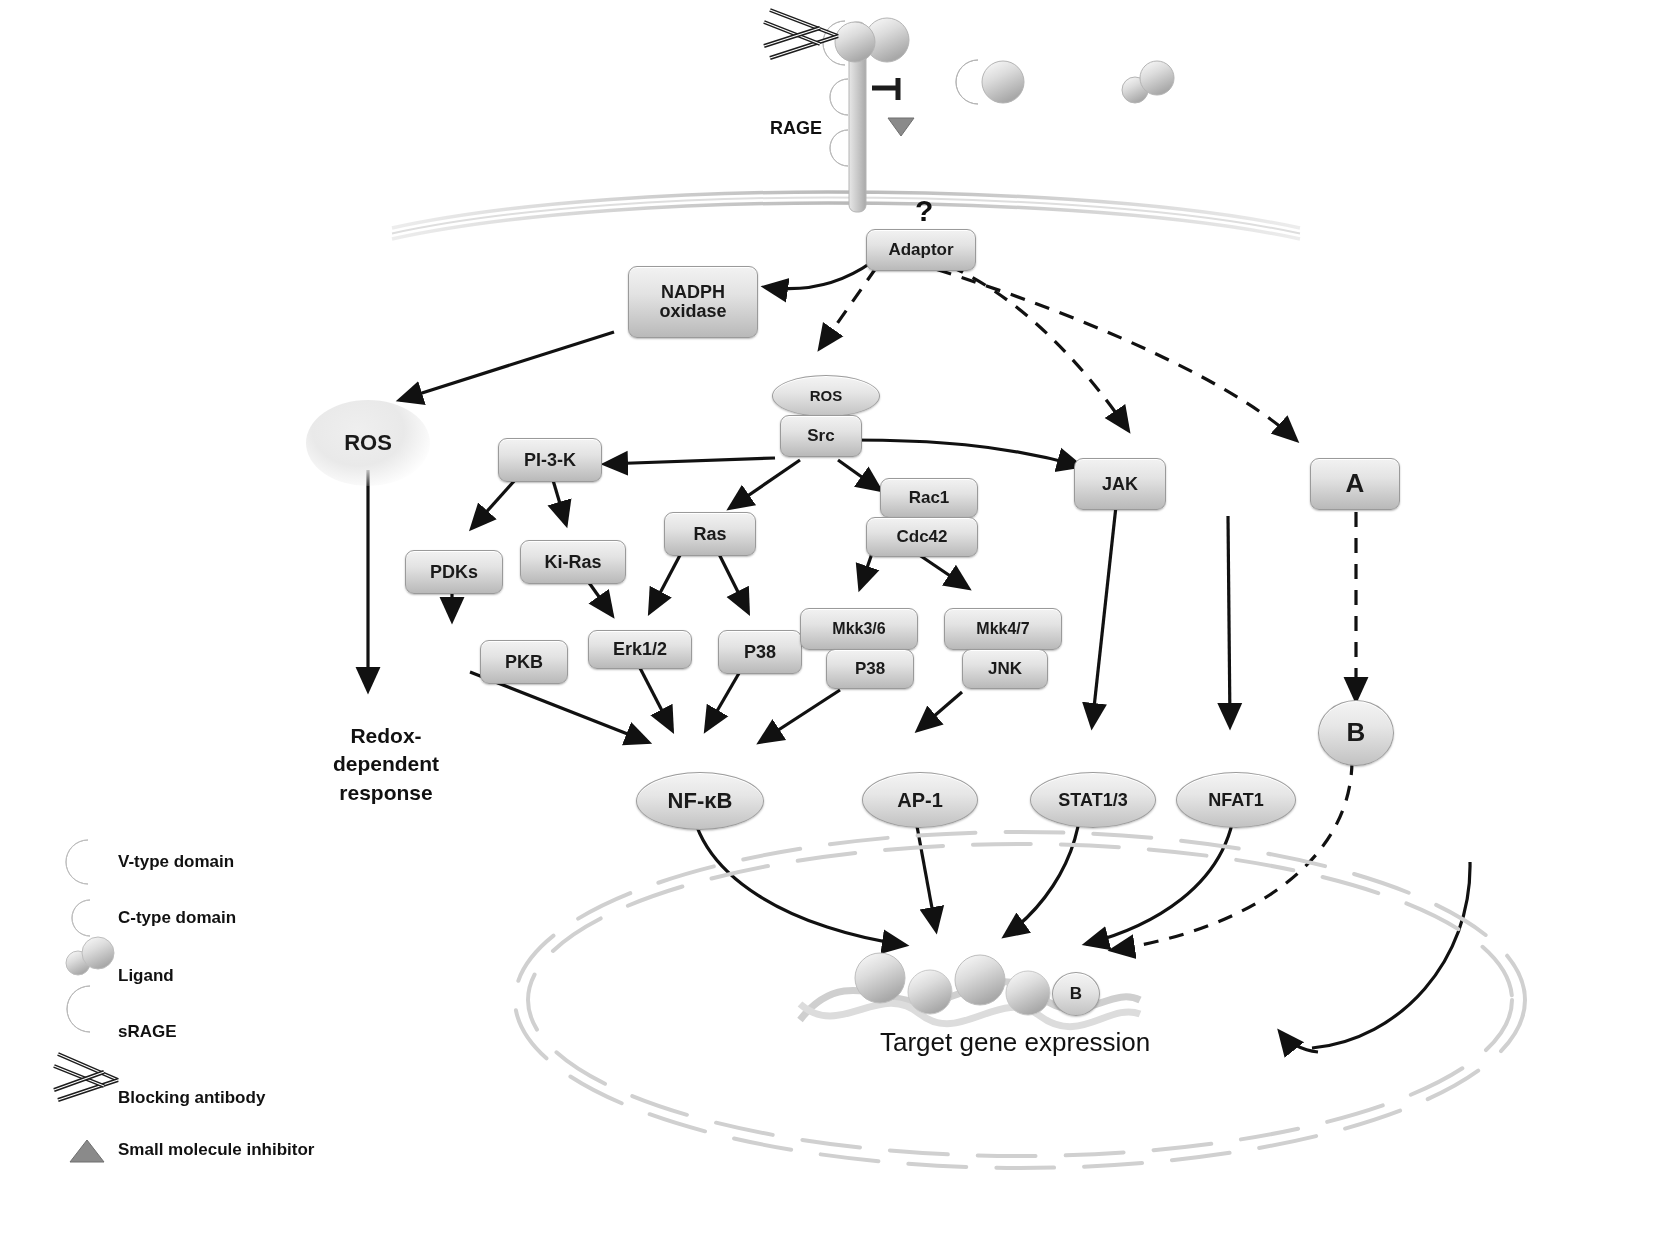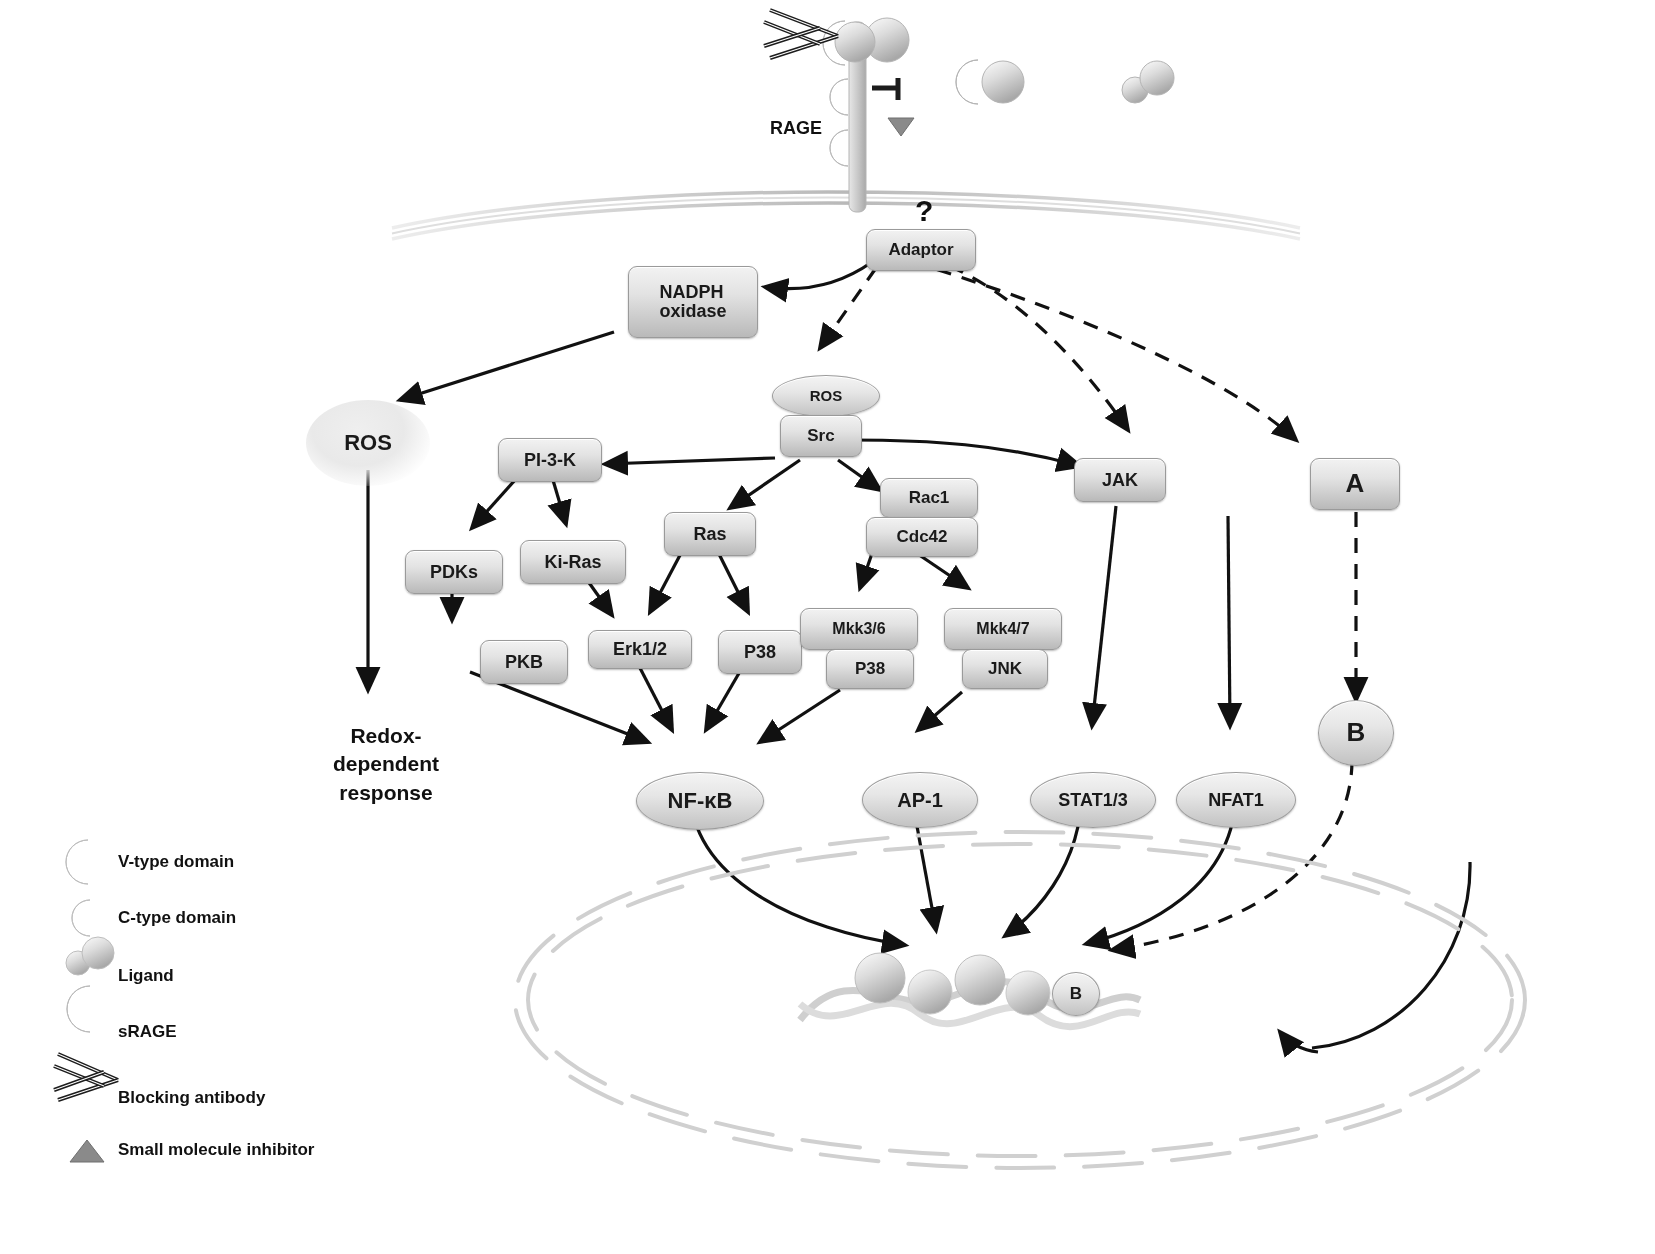--- a/index.html
+++ b/index.html
@@ -3,21 +3,21 @@
 <meta charset="utf-8">
 <style>
   html,body{margin:0;padding:0;background:#ffffff;}
   body{width:1655px;height:1254px;position:relative;overflow:hidden;
        font-family:"Liberation Sans", sans-serif;color:#111;}
   #stage{position:absolute;left:0;top:0;width:1655px;height:1254px;}
   svg.layer{position:absolute;left:0;top:0;width:1655px;height:1254px;overflow:visible;}
 
   
   .node{position:absolute;box-sizing:border-box;display:flex;align-items:center;
-        justify-content:center;font-weight:bold;color:#1a1a1a;
+        justify-content:center;text-align:center;font-weight:bold;color:#1a1a1a;
         line-height:1.05;}
   .box{border-radius:9px;
        background:linear-gradient(to bottom,#f2f2f2 0%,#e3e3e3 38%,#b9b9b9 100%);
        border:1px solid #9a9a9a;
        box-shadow:inset 0 1px 0 #ffffff, 0 1px 2px rgba(0,0,0,.28);}
   .ellipse{border-radius:50%/50%;
        background:linear-gradient(to bottom,#f4f4f4 0%,#e6e6e6 40%,#c2c2c2 100%);
        border:1px solid #9c9c9c;
        box-shadow:inset 0 1px 0 #ffffff, 0 1px 2px rgba(0,0,0,.25);}
   .soft{border:none;box-shadow:none;border-radius:50%;
@@ -252,41 +252,42 @@
   <div class="node box f17" style="left:866px;top:517px;width:112px;height:40px;">Cdc42</div>
 
   <div class="node box f16" style="left:800px;top:608px;width:118px;height:42px;">Mkk3/6</div>
 
   <div class="node box f17" style="left:826px;top:649px;width:88px;height:40px;">P38</div>
 
   <div class="node box f16" style="left:944px;top:608px;width:118px;height:42px;">Mkk4/7</div>
 
   <div class="node box f17" style="left:962px;top:649px;width:86px;height:40px;">JNK</div>
 
-  <div class="node box f18" style="left:1074px;top:458px;width:92px;height:44px;">JAK</div>
+  <div class="node box f18" style="left:1074px;top:458px;width:92px;height:52px;">JAK</div>
 
 
   <div class="node box f26" style="left:1310px;top:458px;width:90px;height:52px;">A</div>
 
   <div class="node ellipse f26" style="left:1318px;top:700px;width:76px;height:66px;">B</div>
 
   <div class="node ellipse f22" style="left:636px;top:772px;width:128px;height:58px;">NF-κB</div>
 
   <div class="node ellipse f20" style="left:862px;top:772px;width:116px;height:56px;">AP-1</div>
 
   <div class="node ellipse f18" style="left:1030px;top:772px;width:126px;height:56px;">STAT1/3</div>
 
   <div class="node ellipse f18" style="left:1176px;top:772px;width:120px;height:56px;">NFAT1</div>
 
   <div class="node ellipse f17" style="left:1052px;top:972px;width:48px;height:44px;">B</div>
 
   <div class="redox" style="left:296px;top:722px;width:180px;white-space:pre-line;font-weight:bold;">Redox-
 dependent
 response</div>
 
+  <div class="tg-label" style="left:880px;top:1027px;">Target gene expression</div>
 
 
   <div class="legend-label" style="left:118px;top:852px;">V-type domain</div>
   <div class="legend-label" style="left:118px;top:908px;">C-type domain</div>
   <div class="legend-label" style="left:118px;top:966px;">Ligand</div>
   <div class="legend-label" style="left:118px;top:1022px;">sRAGE</div>
   <div class="legend-label" style="left:118px;top:1088px;">Blocking antibody</div>
   <div class="legend-label" style="left:118px;top:1140px;">Small molecule inhibitor</div>
 
 </div>

